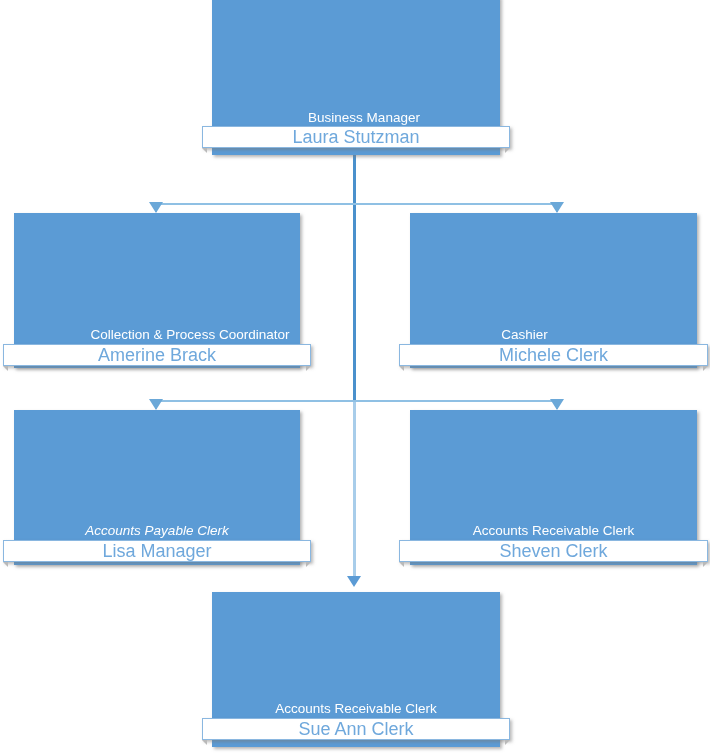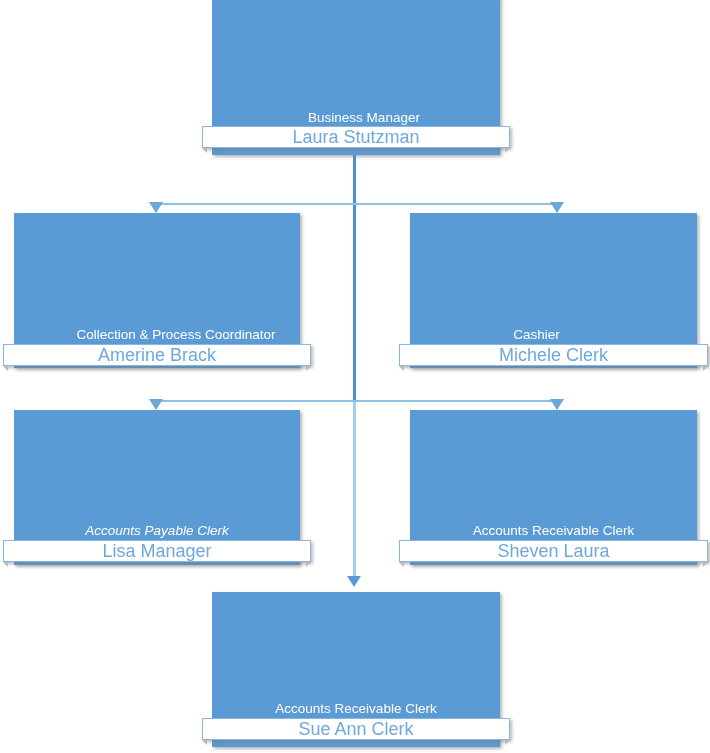--- a/index.html
+++ b/index.html
@@ -118,31 +118,31 @@
     <div class="node-title" style="left:212px; top:110px; width:304px;">Business Manager</div>
     <div class="node-namebar" style="left:202px; top:126px; width:308px; height:22px;">
       <span class="node-name">Laura Stutzman</span>
     </div>
     <div class="fold" style="left:202px; top:148px;"></div>
     <div class="fold right" style="left:505px; top:148px;"></div>
   </div>
 
   <div class="node">
     <div class="node-box" style="left:14px; top:213px; width:286px; height:155px;"></div>
-    <div class="node-title" style="left:10px; top:327px; width:332px;">Collection &amp; Process Coordinator</div>
+    <div class="node-title" style="left:24px; top:327px; width:332px;">Collection &amp; Process Coordinator</div>
     <div class="node-namebar" style="left:3px; top:344px; width:308px; height:22px;">
       <span class="node-name">Amerine Brack</span>
     </div>
     <div class="fold" style="left:3px; top:366px;"></div>
     <div class="fold right" style="left:306px; top:366px;"></div>
   </div>
 
   <div class="node">
     <div class="node-box" style="left:410px; top:213px; width:287px; height:155px;"></div>
-    <div class="node-title" style="left:410px; top:327px; width:229px;margin-left:12px;">Cashier</div>
+    <div class="node-title" style="left:410px; top:327px; width:229px;">Cashier</div>
     <div class="node-namebar" style="left:399px; top:344px; width:309px; height:22px;">
       <span class="node-name">Michele Clerk</span>
     </div>
     <div class="fold" style="left:399px; top:366px;"></div>
     <div class="fold right" style="left:703px; top:366px;"></div>
   </div>
 
   <div class="node">
     <div class="node-box" style="left:14px; top:410px; width:286px; height:155px;"></div>
     <div class="node-title" style="left:14px; top:523px; width:286px;font-style:italic;">Accounts Payable Clerk</div>
@@ -150,21 +150,21 @@
       <span class="node-name">Lisa Manager</span>
     </div>
     <div class="fold" style="left:3px; top:562px;"></div>
     <div class="fold right" style="left:306px; top:562px;"></div>
   </div>
 
   <div class="node">
     <div class="node-box" style="left:410px; top:410px; width:287px; height:155px;"></div>
     <div class="node-title" style="left:410px; top:523px; width:287px;">Accounts Receivable Clerk</div>
     <div class="node-namebar" style="left:399px; top:540px; width:309px; height:22px;">
-      <span class="node-name">Sheven Laura</span>
+      <span class="node-name">Sheven Clerk</span>
     </div>
     <div class="fold" style="left:399px; top:562px;"></div>
     <div class="fold right" style="left:703px; top:562px;"></div>
   </div>
 
   <div class="node">
     <div class="node-box" style="left:212px; top:592px; width:288px; height:155px;"></div>
     <div class="node-title" style="left:212px; top:701px; width:288px;">Accounts Receivable Clerk</div>
     <div class="node-namebar" style="left:202px; top:718px; width:308px; height:22px;">
       <span class="node-name">Sue Ann Clerk</span>

